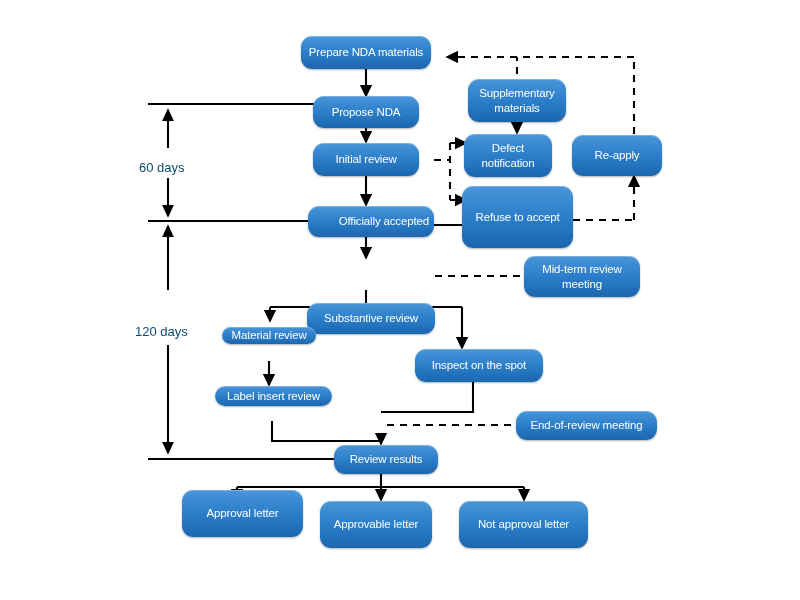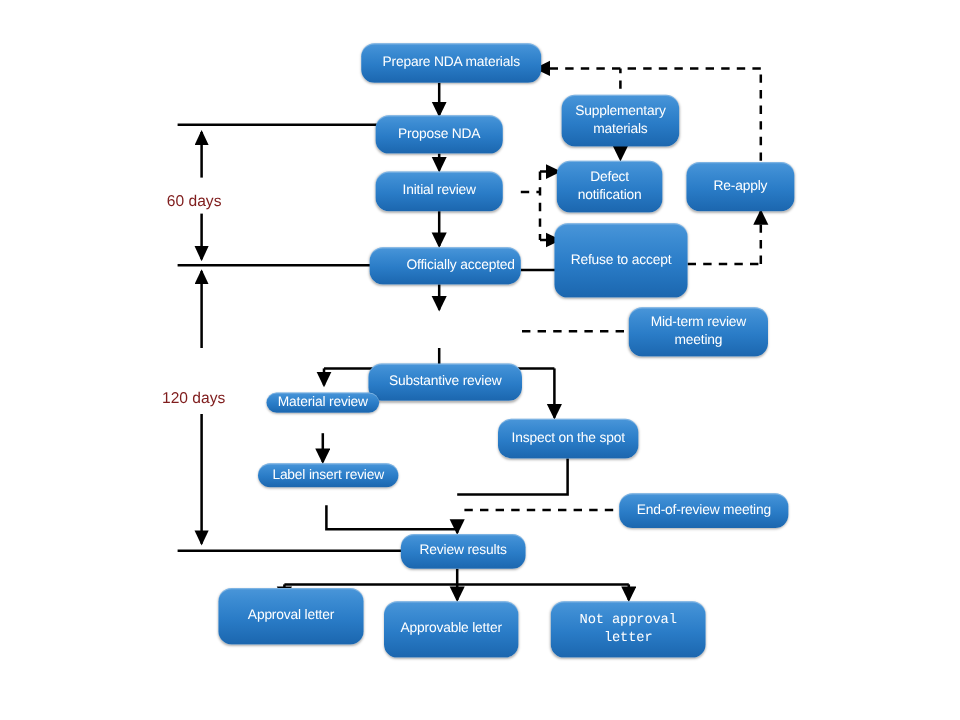--- a/index.html
+++ b/index.html
@@ -36,21 +36,21 @@
     font-size: 11.5px;
     line-height: 1.28;
     letter-spacing: -0.15px;
     padding: 2px 5px;
     background: linear-gradient(180deg, #4a96d9 0%, #3b8bd2 22%, #2a7cc7 55%, #1f6cb5 88%, #1c66ae 100%);
     box-shadow: 0 1px 2px rgba(0,0,0,0.30), inset 0 1px 0 rgba(255,255,255,0.28);
     z-index: 3;
   }
   .timelabel {
     position: absolute;
-    color: #7f1d1d;
+    color: #0c4a6e;
     font-size: 13px;
     white-space: nowrap;
     z-index: 2;
   }
 </style>
 </head>
 <body>
 
 <div id="canvas">
 
@@ -120,21 +120,21 @@
       <path d="M634,220 L634,176" marker-end="url(#ah)"></path>
 
       <path d="M634,134 L634,57"></path>
 
       <path d="M435,276 L524,276"></path>
 
       <path d="M524,425 L381,425"></path>
     </g>
   </svg>
 
-  <div class="node" style="left:301px; top:36px; width:150px; height:33px;">
+  <div class="node" style="left:301px; top:36px; width:130px; height:33px;">
     <span>Prepare NDA materials</span>
   </div>
 
   <div class="node" style="left:313px; top:96px; width:106px; height:32px;">
     <span>Propose NDA</span>
   </div>
 
   <div class="node" style="left:313px; top:143px; width:106px; height:33px;">
     <span>Initial review</span>
   </div>
@@ -148,21 +148,21 @@
   </div>
 
   <div class="node" style="left:222px; top:327px; width:94px; height:17px;">
     <span>Material review</span>
   </div>
 
   <div class="node" style="left:215px; top:386px; width:117px; height:20px;">
     <span>Label insert review</span>
   </div>
 
-  <div class="node" style="left:415px; top:349px; width:117px; height:33px;">
+  <div class="node" style="left:415px; top:349px; width:128px; height:33px;">
     <span>Inspect on the spot</span>
   </div>
 
   <div class="node" style="left:334px; top:445px; width:104px; height:29px;">
     <span>Review results</span>
   </div>
 
   <div class="node" style="left:468px; top:79px; width:98px; height:43px;">
     <span>Supplementary materials</span>
   </div>
@@ -188,21 +188,21 @@
   </div>
 
   <div class="node" style="left:182px; top:490px; width:121px; height:47px;">
     <span>Approval letter</span>
   </div>
 
   <div class="node" style="left:320px; top:501px; width:112px; height:47px;">
     <span>Approvable letter</span>
   </div>
 
-  <div class="node" style="left:459px; top:501px; width:129px; height:47px;font-family:Liberation Mono, monospace;">
+  <div class="node" style="left:459px; top:501px; width:129px; height:47px;">
     <span>Not approval letter</span>
   </div>
 
   <div class="timelabel" style="left:139px; top:160px;">60 days</div>
 
   <div class="timelabel" style="left:135px; top:324px;">120 days</div>
 
 </div>
 
 </body></html>

